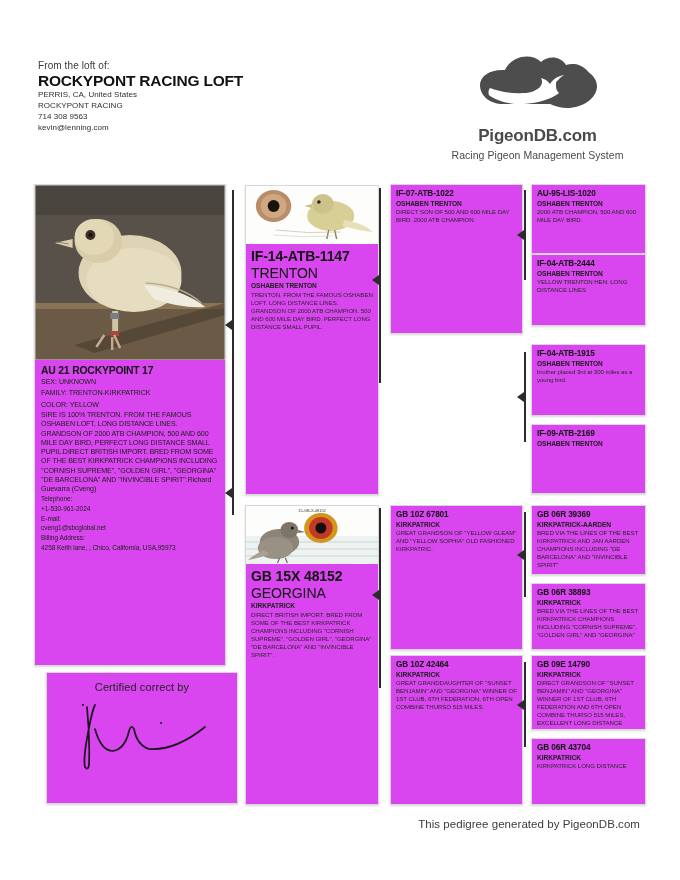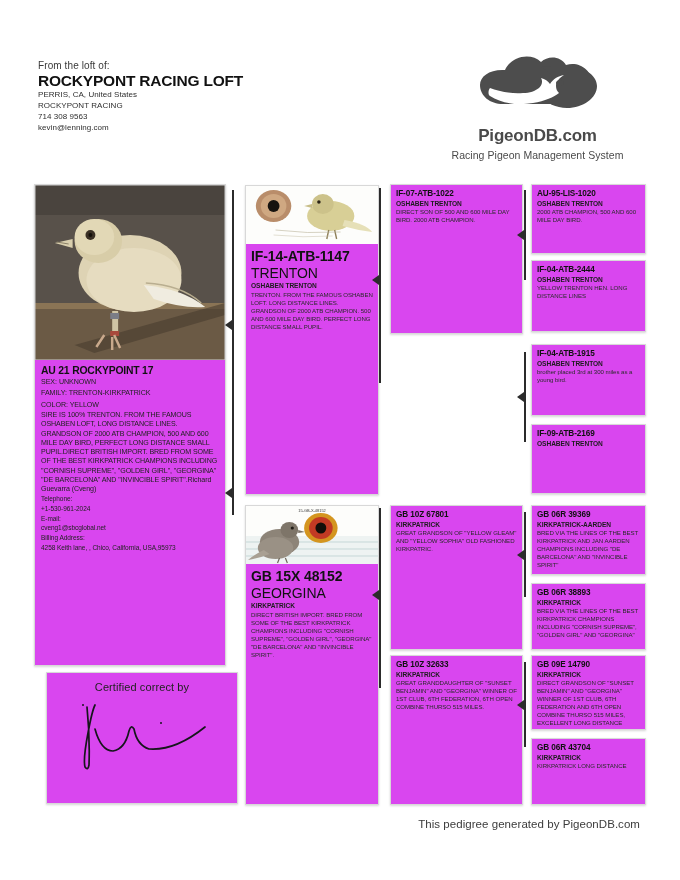--- a/index.html
+++ b/index.html
@@ -203,32 +203,32 @@
   </div>
 
 
   <div class="card card-pad" style="left:390px;top:505px;width:133px;height:145px;">
     <div class="ring">GB 10Z 67801</div>
     <div class="fam">KIRKPATRICK</div>
     <div class="notes">GREAT GRANDSON OF "YELLOW GLEAM" AND "YELLOW SOPHIA" OLD FASHIONED KIRKPATRIC.</div>
   </div>
 
   <div class="card card-pad" style="left:390px;top:655px;width:133px;height:150px;">
-    <div class="ring">GB 10Z 32633</div>
+    <div class="ring">GB 10Z 42464</div>
     <div class="fam">KIRKPATRICK</div>
     <div class="notes">GREAT GRANDDAUGHTER OF "SUNSET BENJAMIN" AND "GEORGINA" WINNER OF 1ST CLUB, 6TH FEDERATION, 6TH OPEN COMBINE THURSO 515 MILES.</div>
   </div>
 
   <div class="card card-pad" style="left:531px;top:184px;width:115px;height:70px;">
     <div class="ring">AU-95-LIS-1020</div>
     <div class="fam">OSHABEN TRENTON</div>
     <div class="notes">2000 ATB CHAMPION, 500 AND 600 MILE DAY BIRD.</div>
   </div>
 
-  <div class="card card-pad" style="left:531px;top:260px;width:115px;height:72px;">
+  <div class="card card-pad" style="left:531px;top:254px;width:115px;height:72px;">
     <div class="ring">IF-04-ATB-2444</div>
     <div class="fam">OSHABEN TRENTON</div>
     <div class="notes">YELLOW TRENTON HEN. LONG DISTANCE LINES</div>
   </div>
 
   <div class="card card-pad" style="left:531px;top:344px;width:115px;height:72px;">
     <div class="ring">IF-04-ATB-1915</div>
     <div class="fam">OSHABEN TRENTON</div>
     <div class="notes notes-lc">brother placed 3rd at 300 miles as a young bird.</div>
   </div>

